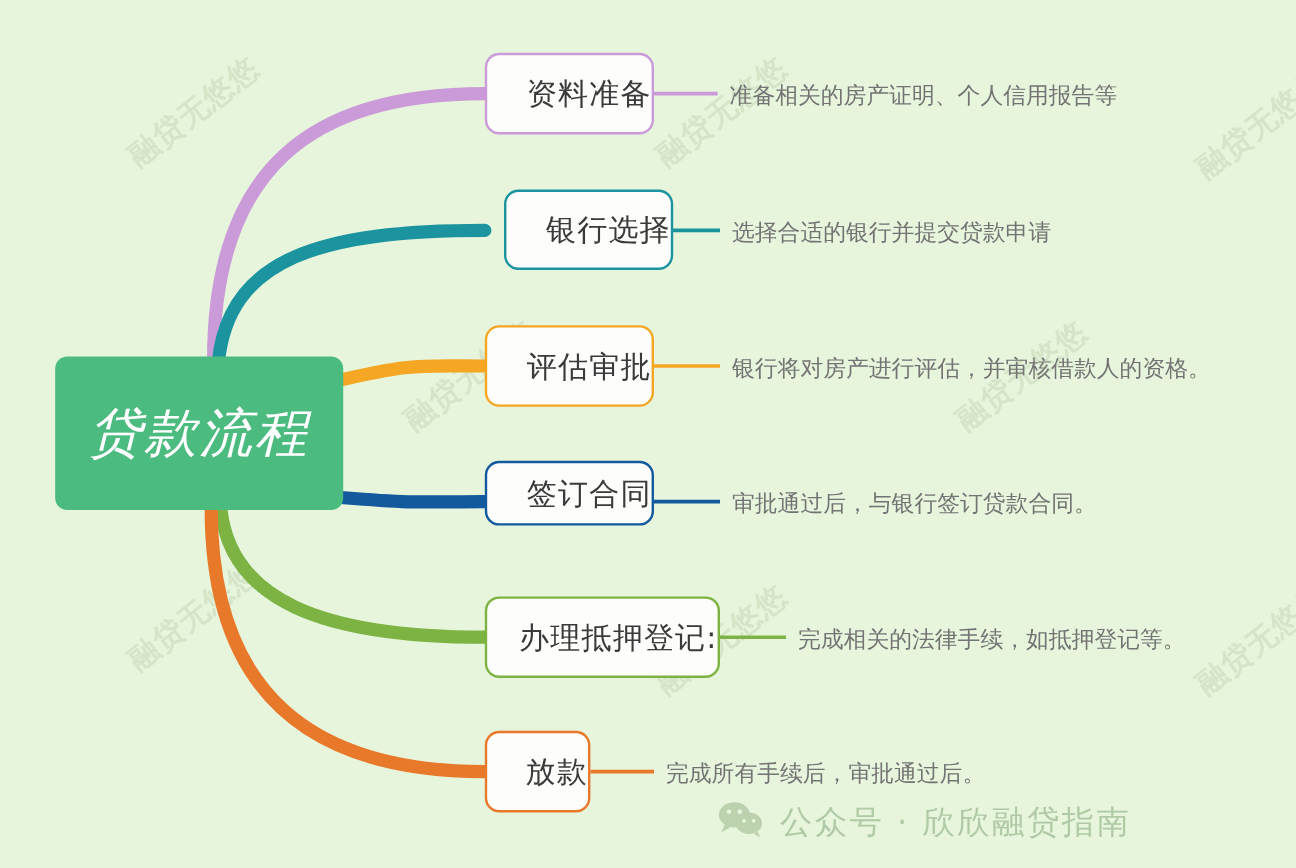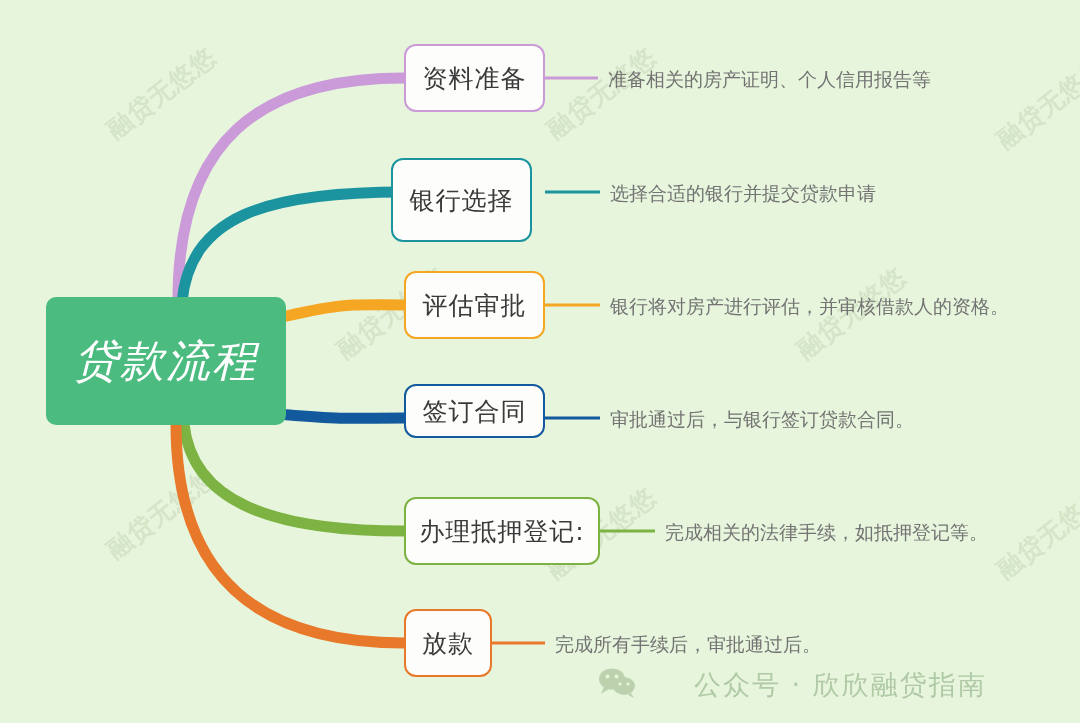--- a/index.html
+++ b/index.html
@@ -75,21 +75,21 @@
   }
 
   
   .branch-node {
     position: absolute;
     background: #fdfdfb;
     border: 2px solid #cccccc;
     border-radius: 12px;
     display: flex;
     align-items: center;
-    justify-content: center;
+    justify-content: flex-end;
     z-index: 4;
     box-sizing: border-box;
   }
   .branch-node .node-label {
     font-size: 25px;
     color: #3a3a3a;
     font-weight: 400;
     letter-spacing: 1px;
     white-space: nowrap;
     font-family: "DejaVu Sans", sans-serif;
@@ -114,21 +114,20 @@
     display: flex;
     align-items: center;
     gap: 12px;
     z-index: 5;
   }
   #footer .footer-text {
     font-size: 27px;
     color: rgba(120, 160, 110, 0.50);
     letter-spacing: 2px;
     font-family: "DejaVu Sans", sans-serif;
-    margin-left: 44px;
   }
   #wechat-icon {
     opacity: 0.45;
   }
   #zhihu-watermark {
     position: absolute;
     left: 760px;
     top: 652px;
     font-size: 34px;
     font-weight: 700;
@@ -178,21 +177,21 @@
   </svg>
 
   <div id="central-node">
     <span class="central-label">贷款流程</span>
   </div>
 
   <div class="branch-node" style="left:404px; top:44px; width:141px; height:68px; border-color:#cb9ad9;">
     <span class="node-label">资料准备</span>
   </div>
 
-  <div class="branch-node" style="left:391px; top:158px; width:141px; height:84px; border-color:#1b94a0;">
+  <div class="branch-node" style="left:420px; top:158px; width:141px; height:67px; border-color:#1b94a0;">
     <span class="node-label">银行选择</span>
   </div>
 
   <div class="branch-node" style="left:404px; top:271px; width:141px; height:68px; border-color:#f5a623;">
     <span class="node-label">评估审批</span>
   </div>
 
   <div class="branch-node" style="left:404px; top:384px; width:141px; height:54px; border-color:#12599e;">
     <span class="node-label">签订合同</span>
   </div>

